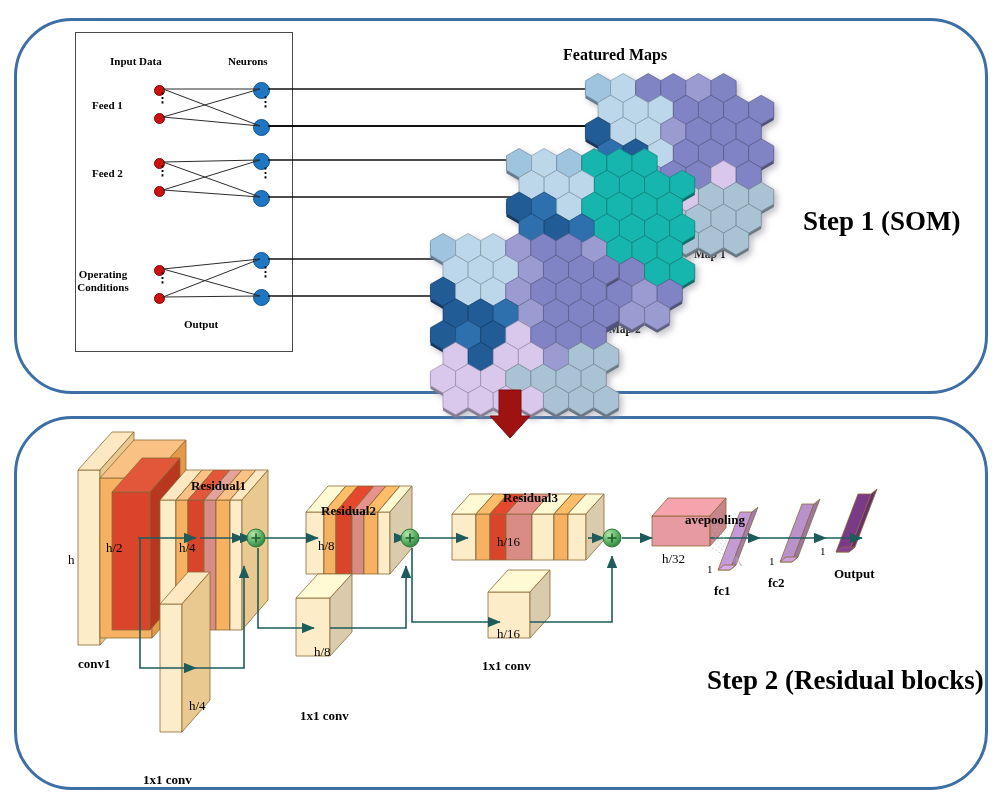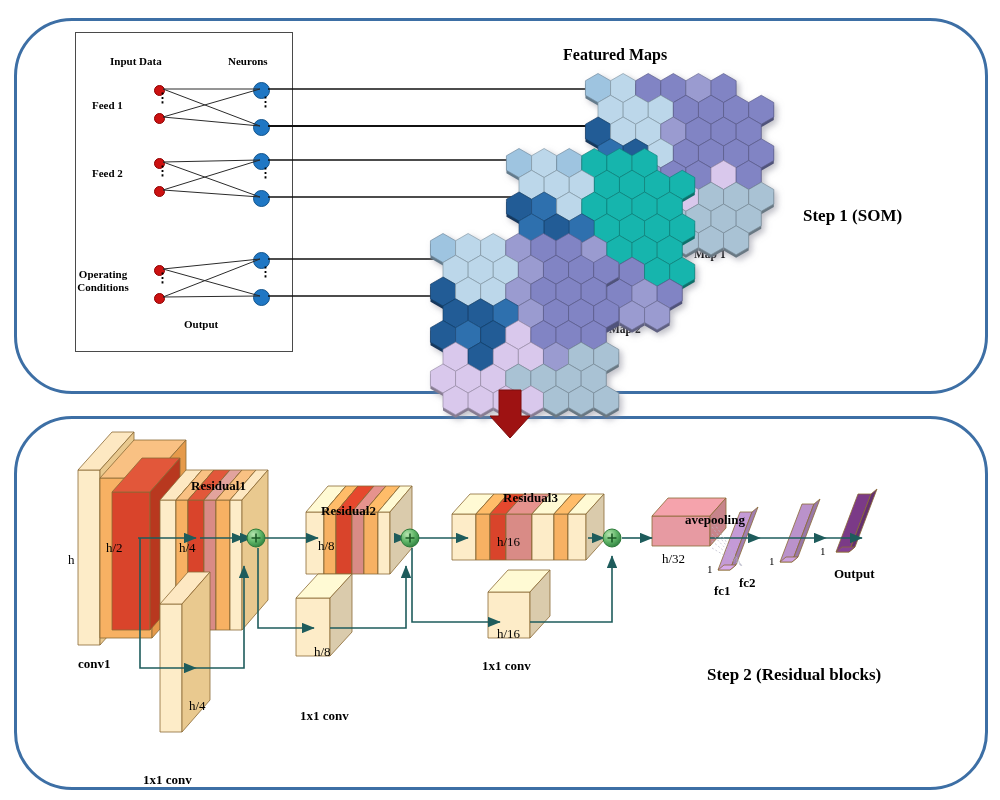--- a/index.html
+++ b/index.html
@@ -2,21 +2,21 @@
 <html><head>
 <meta charset="utf-8">
 <style>
   html,body{margin:0;padding:0;background:#ffffff;}
   body{width:1000px;height:800px;position:relative;overflow:hidden;
        font-family:"Liberation Serif", "DejaVu Serif", serif;}
   .panel{position:absolute;border:3px solid #3d6fa5;border-radius:58px;background:#fff;}
   #panel-som{left:14px;top:18px;width:968px;height:370px;}
   #panel-res{left:14px;top:416px;width:968px;height:368px;}
 
-  .step-label{position:absolute;font-weight:bold;font-size:17px;color:#000;white-space:nowrap;}
+  .step-label{position:absolute;font-weight:bold;font-size:27px;color:#000;white-space:nowrap;}
   #step1-label{left:803px;top:206px;}
   #step2-label{left:707px;top:665px;}
 
   
   #som-box{position:absolute;left:75px;top:32px;width:216px;height:318px;
            border:1.6px solid #4a4a4a;background:#fff;}
   .som-txt{position:absolute;font-weight:bold;font-size:11px;color:#000;white-space:nowrap;text-align:center;}
   #lbl-input{left:110px;top:55px;}
   #lbl-neurons{left:228px;top:55px;}
   #lbl-weights{left:184px;top:318px;}
@@ -665,17 +665,17 @@
 <div class="in-lbl" style="left:662px;top:534px;margin-top:17px;">h/32</div>
 
 <div class="in-lbl" style="left:189px;top:698px;">h/4</div>
 <div class="res-lbl" style="left:143px;top:772px;">1x1 conv</div>
 <div class="in-lbl" style="left:314px;top:644px;">h/8</div>
 <div class="res-lbl" style="left:300px;top:708px;">1x1 conv</div>
 <div class="in-lbl" style="left:497px;top:626px;">h/16</div>
 <div class="res-lbl" style="left:482px;top:658px;">1x1 conv</div>
 
 <div class="res-lbl" style="left:703px;top:583px;margin-left:11px;">fc1</div>
-<div class="res-lbl" style="left:739px;top:575px;">fc2</div>
+<div class="res-lbl" style="left:768px;top:575px;">fc2</div>
 <div class="res-lbl" style="left:814px;top:566px;margin-left:20px;">Output</div>
 <div class="tiny-lbl" style="left:707px;top:563px;">1</div>
 <div class="tiny-lbl" style="left:769px;top:555px;">1</div>
 <div class="tiny-lbl" style="left:820px;top:545px;">1</div>
 
 </body></html>

